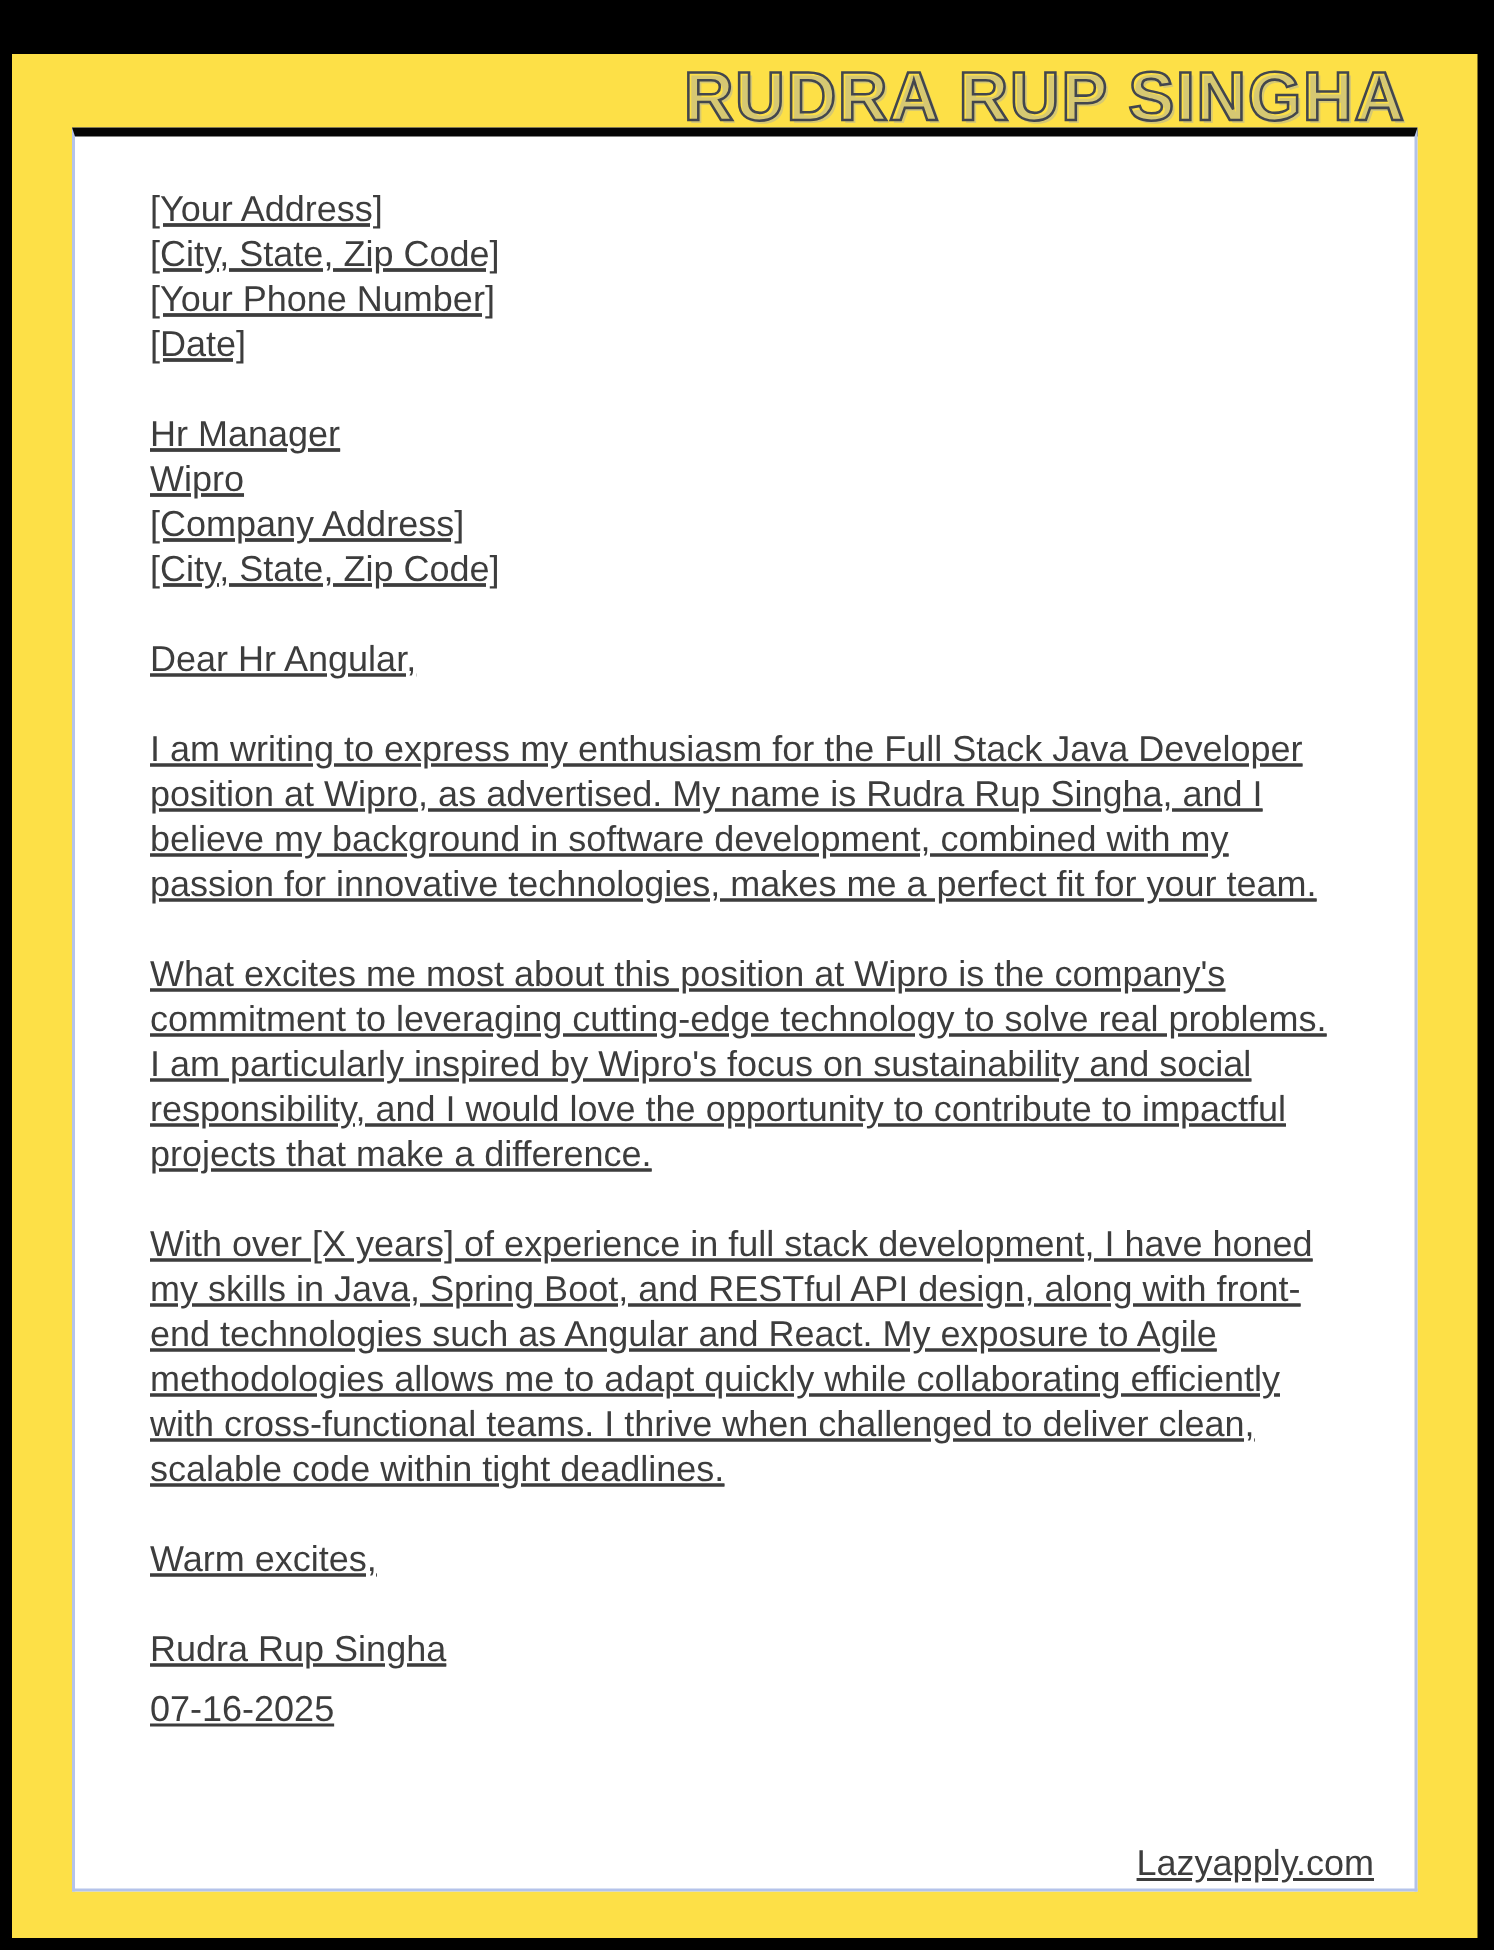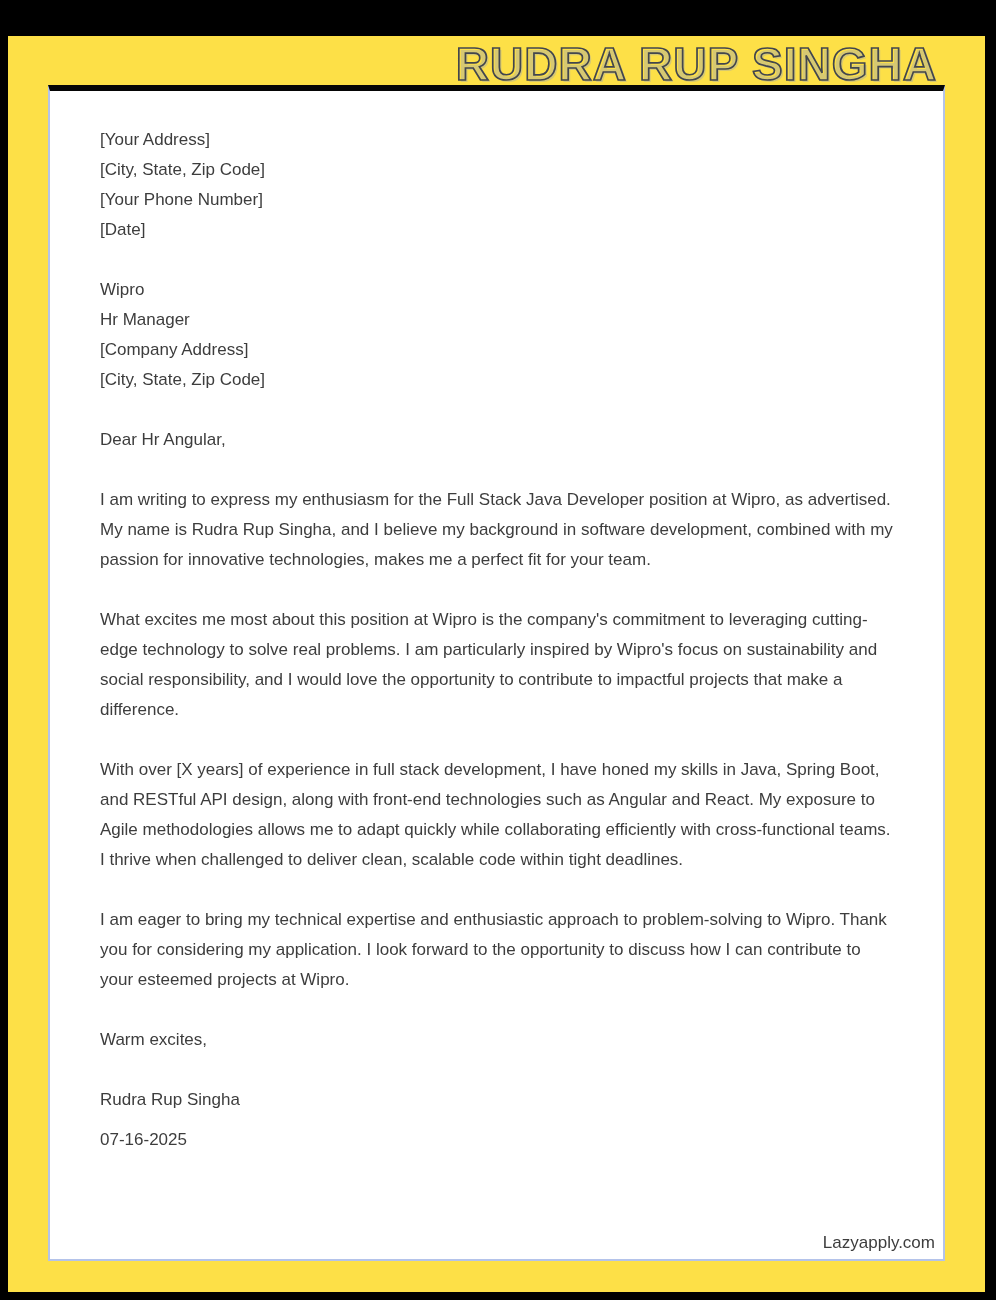--- a/index.html
+++ b/index.html
@@ -47,35 +47,36 @@
     background: #ffffff;
     border-top: 6px solid #050505;
     border-left: 2px solid #b4c3ea;
     border-right: 2px solid #b4c3ea;
     border-bottom: 2px solid #b4c3ea;
     box-sizing: border-box;
     padding: 34px 47px 0 50px;
   }
   .page, .page div {
     color: #3d3d3d;
-    font-size: 17px;
+    font-size: 24px;
     line-height: 30px;
+    text-decoration: underline;
   }
   .block { margin: 0 0 30px 0; }
   .line { white-space: nowrap; }
   .para { margin: 0 0 30px 0; }
   .signature { margin: 0 0 10px 0; }
   .letter-date {
     color: #1e87f2;
     cursor: pointer;
     display: inline-block;
   }
   .brand {
     position: absolute;
-    right: 8px;
+    right: 27px;
     bottom: 1px;
     font-size: 17px;
     line-height: 22px;
     color: #4a4a4a;
   }
 </style>
 </head>
 <body>
 
 <div class="viewport">
@@ -86,32 +87,31 @@
     <div class="page">
 
       <div class="block">
         <div class="line">[Your Address]</div>
         <div class="line">[City, State, Zip Code]</div>
         <div class="line">[Your Phone Number]</div>
         <div class="line">[Date]</div>
       </div>
 
       <div class="block">
+        <div class="line">Hr Manager</div>
         <div class="line">Wipro</div>
-        <div class="line">Hr Manager</div>
         <div class="line">[Company Address]</div>
         <div class="line">[City, State, Zip Code]</div>
       </div>
 
       <div class="block">Dear Hr Angular,</div>
 
       <div class="para">I am writing to express my enthusiasm for the Full Stack Java Developer position at Wipro, as advertised. My name is Rudra Rup Singha, and I believe my background in software development, combined with my passion for innovative technologies, makes me a perfect fit for your team.</div>
       <div class="para">What excites me most about this position at Wipro is the company's commitment to leveraging cutting-edge technology to solve real problems. I am particularly inspired by Wipro's focus on sustainability and social responsibility, and I would love the opportunity to contribute to impactful projects that make a difference.</div>
       <div class="para">With over [X years] of experience in full stack development, I have honed my skills in Java, Spring Boot, and RESTful API design, along with front-end technologies such as Angular and React. My exposure to Agile methodologies allows me to adapt quickly while collaborating efficiently with cross-functional teams. I thrive when challenged to deliver clean, scalable code within tight deadlines.</div>
-      <div class="para">I am eager to bring my technical expertise and enthusiastic approach to problem-solving to Wipro. Thank you for considering my application. I look forward to the opportunity to discuss how I can contribute to your esteemed projects at Wipro.</div>
 
       <div class="block">Warm excites,</div>
 
       <div class="signature">Rudra Rup Singha</div>
 
       <div class="letter-date">07-16-2025</div>
 
       <div class="brand">Lazyapply.com</div>
     </div>
 

